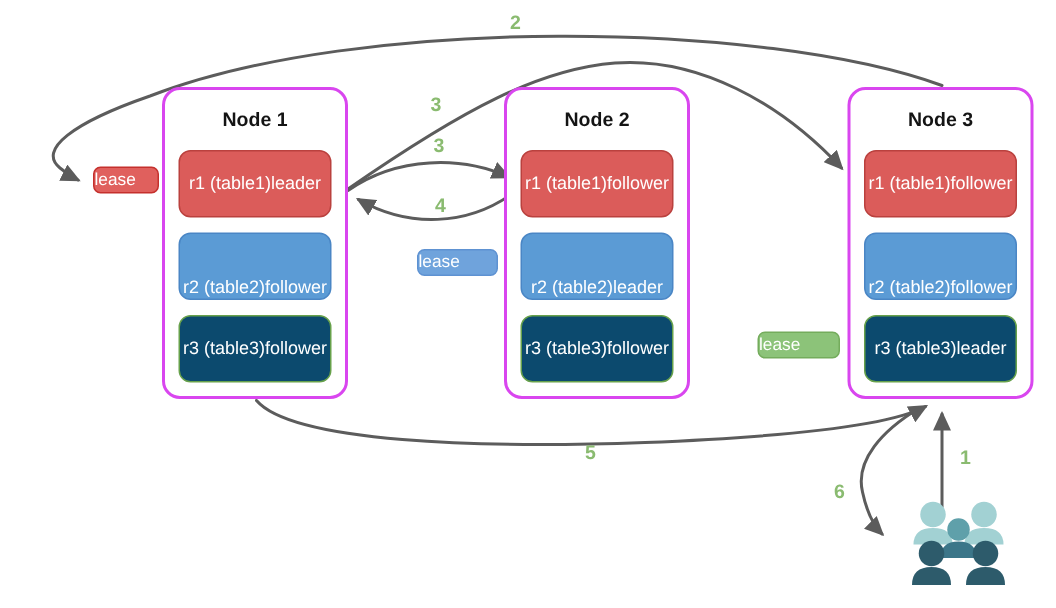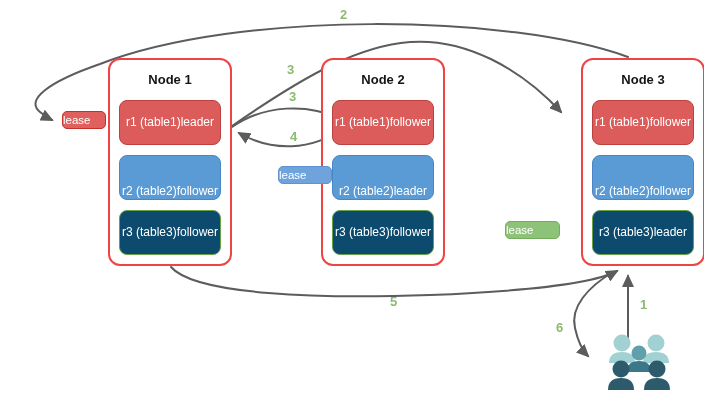--- a/index.html
+++ b/index.html
@@ -3,21 +3,21 @@
 <meta charset="utf-8">
 <style>
   html,body{margin:0;padding:0;background:#ffffff;}
   .canvas{
     position:relative;width:704px;height:405px;background:#ffffff;
     font-family:"Liberation Sans",sans-serif;overflow:hidden;
   }
   .arrow-layer{position:absolute;left:0;top:0;z-index:1;}
   .node{
     position:absolute;width:124px;height:208px;background:#ffffff;
-    border:2px solid #ef4444;border-radius:12px;box-sizing:border-box;z-index:2;
+    border:2px solid #d946ef;border-radius:12px;box-sizing:border-box;z-index:2;
   }
   .node-title{
     text-align:center;font-weight:bold;font-size:13px;color:#141414;
     margin-top:12px;height:28px;line-height:16px;
   }
   .rep{
     width:102px;height:45px;margin:0 auto 10px;border-radius:8px;color:#ffffff;
     font-size:12px;line-height:15px;display:flex;flex-direction:row;
     align-items:center;justify-content:center;text-align:center;
     border:1.5px solid transparent;box-sizing:border-box;
@@ -86,37 +86,37 @@
     <div class="rep rep-blue">
       <span>r2 (table2)</span>
       <span>follower</span>
     </div>
     <div class="rep rep-green">
       <span>r3 (table3)</span>
       <span>follower</span>
     </div>
   </div>
 
-  <div class="node" style="left:321px;top:58px;">
+  <div class="node" style="left:336px;top:58px;">
     <div class="node-title">Node 2</div>
     <div class="rep rep-red">
       <span>r1 (table1)</span>
       <span>follower</span>
     </div>
     <div class="rep rep-blue">
       <span>r2 (table2)</span>
       <span>leader</span>
     </div>
     <div class="rep rep-green">
       <span>r3 (table3)</span>
       <span>follower</span>
     </div>
   </div>
 
-  <div class="node" style="left:581px;top:58px;">
+  <div class="node" style="left:565px;top:58px;">
     <div class="node-title">Node 3</div>
     <div class="rep rep-red">
       <span>r1 (table1)</span>
       <span>follower</span>
     </div>
     <div class="rep rep-blue">
       <span>r2 (table2)</span>
       <span>follower</span>
     </div>
     <div class="rep rep-green">

